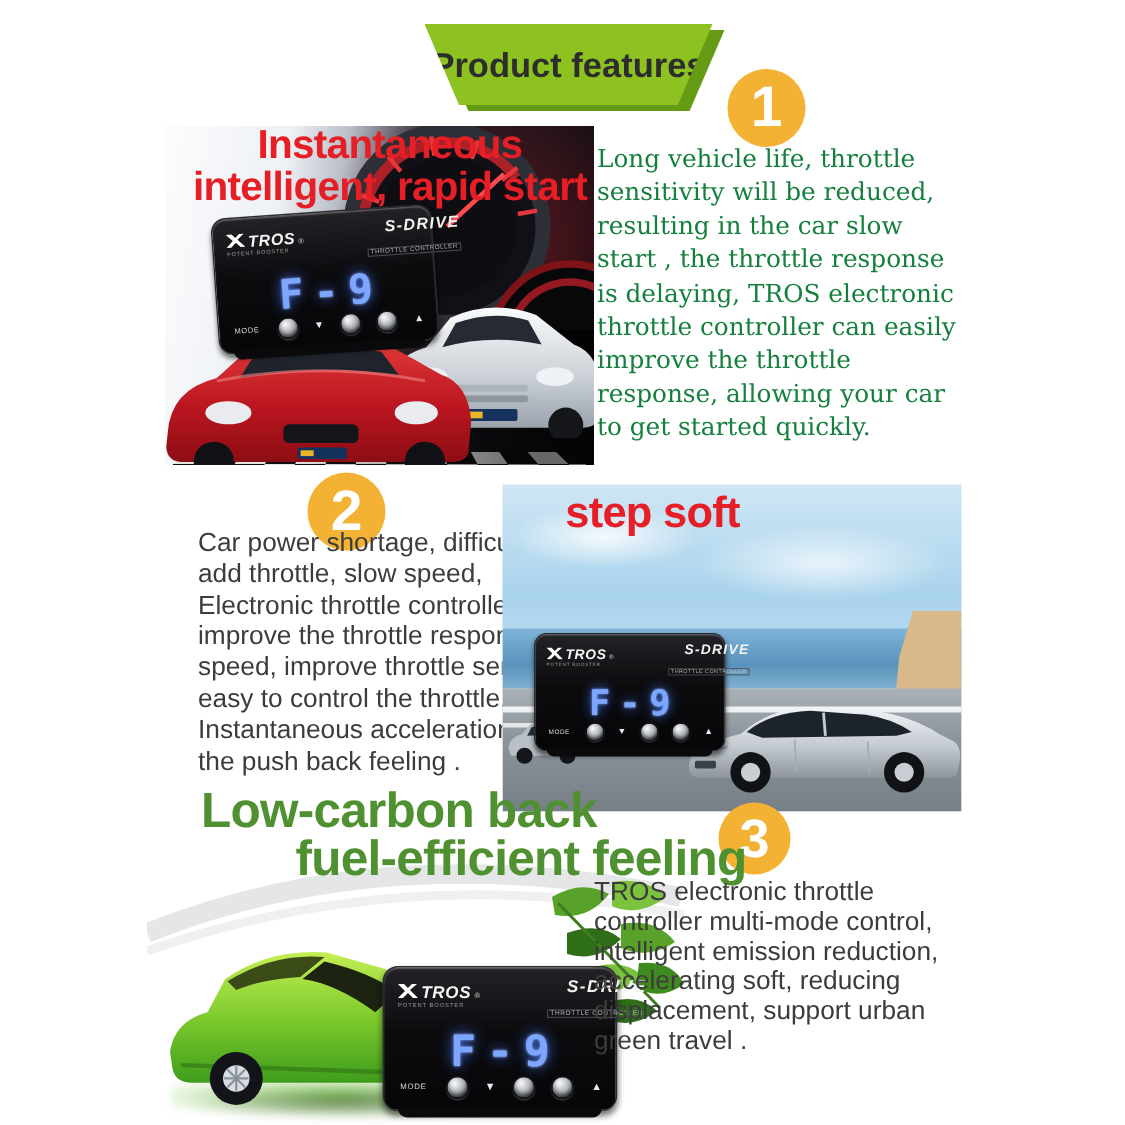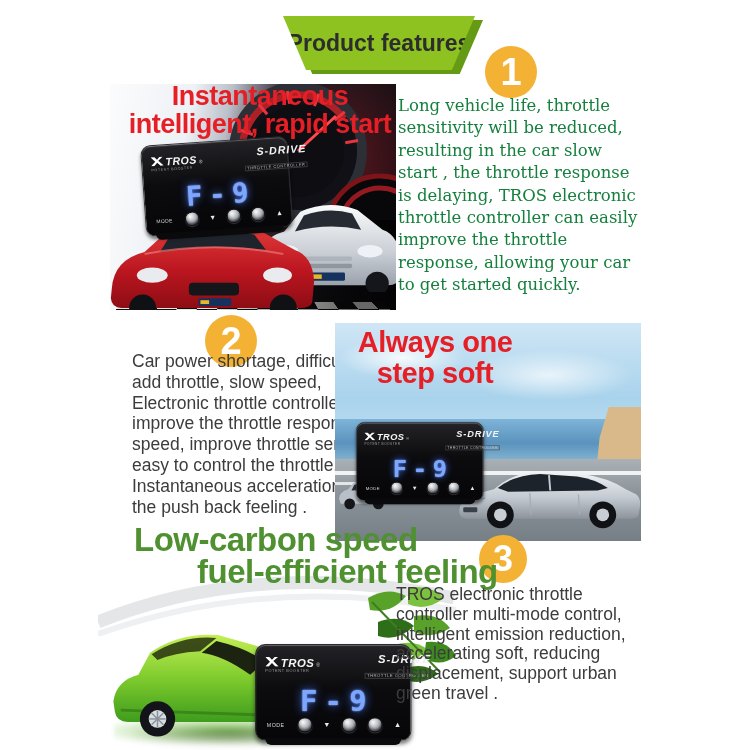--- a/index.html
+++ b/index.html
@@ -291,26 +291,25 @@
         <span class="d-btn"></span>
         <span class="d-tri">▼</span>
         <span class="d-btn"></span>
         <span class="d-btn"></span>
         <span class="d-tri">▲</span>
       </div>
     </div>
   </div>
 
   <div class="heading2">
-    <div>Always one</div>
     <div>step soft</div>
   </div>
 
   <div class="heading3">
-    <div>Low-carbon speed</div>
+    <div>Low-carbon back</div>
     <div class="l2">fuel-efficient feeling</div>
   </div>
   <div class="badge badge3">
     <span>3</span>
   </div>
   <div class="body3">TROS electronic throttle controller multi-mode control, intelligent emission reduction, accelerating soft, reducing displacement, support urban green travel .</div>
 
   <div class="photo3">
     <svg class="swoosh" viewBox="0 0 360 80">
       <path d="M0 58 Q160 -6 356 34" stroke="#e4e6e8" stroke-width="13" fill="none"></path>

